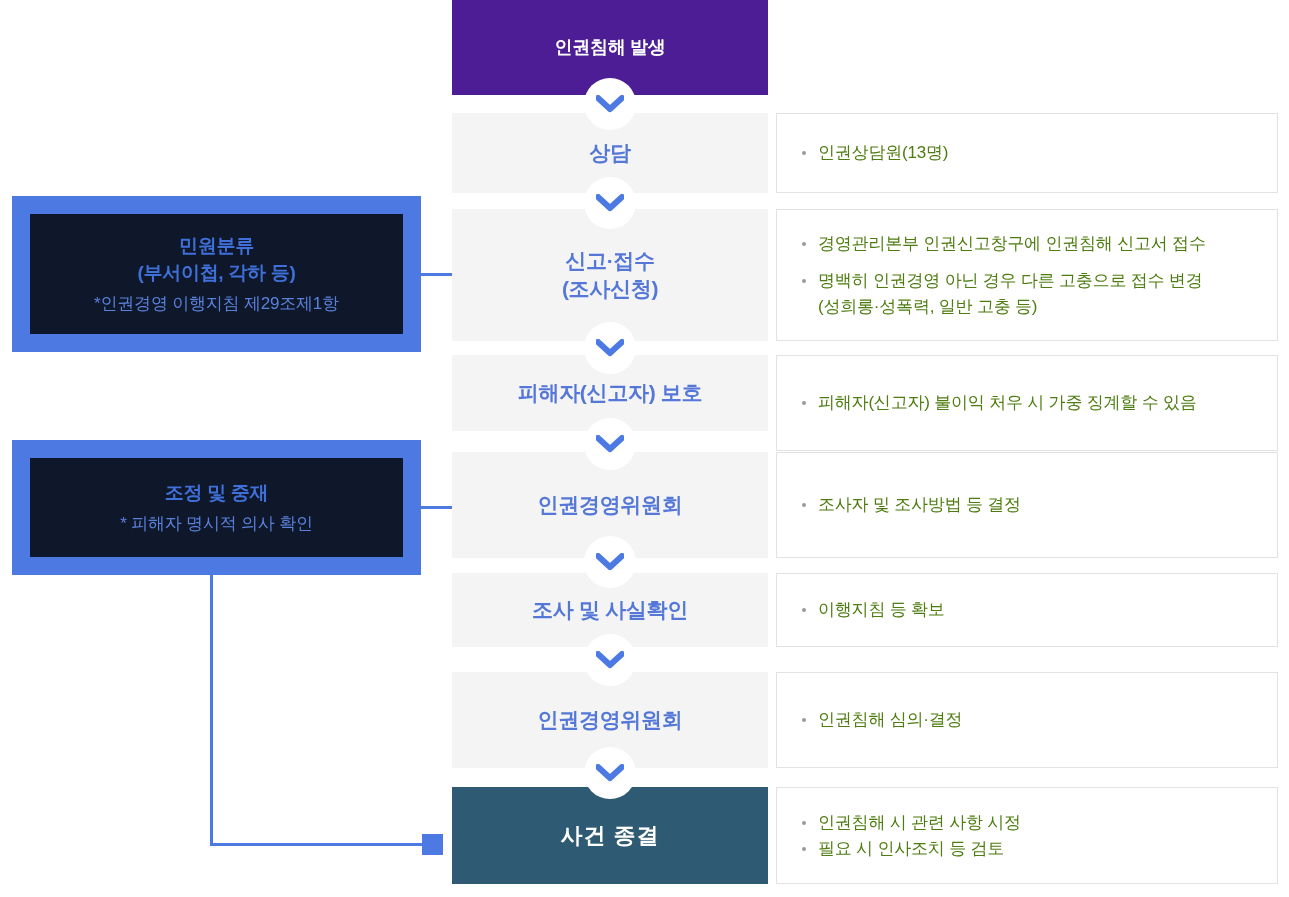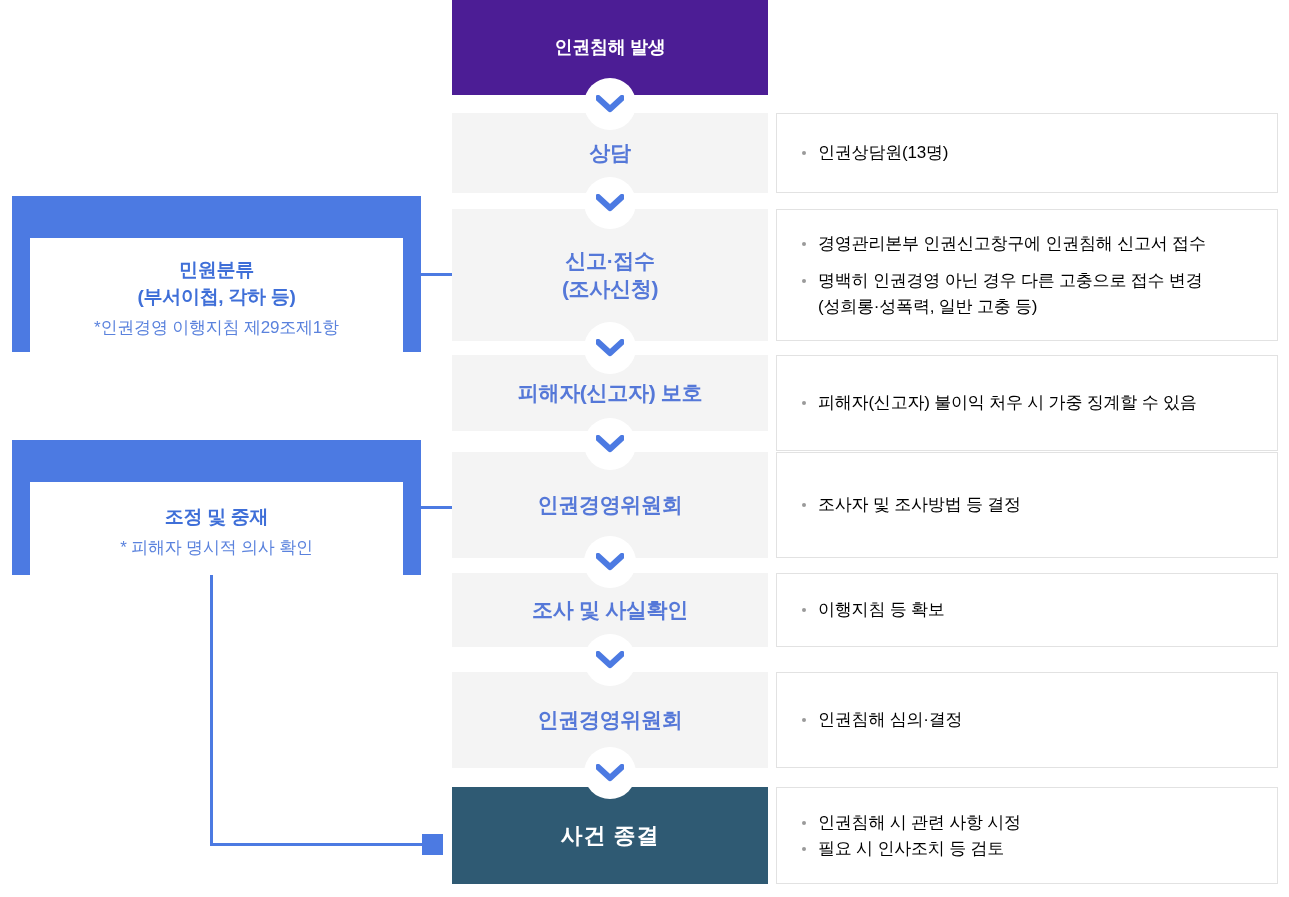--- a/index.html
+++ b/index.html
@@ -66,21 +66,21 @@
     width: 502px;
     background: #ffffff;
     border: 1px solid #e2e2e2;
     display: flex;
     flex-direction: column;
     justify-content: center;
     padding: 10px 22px 10px 24px;
   }
   .detail-item {
     position: relative;
-    color: #000000;
+    color: #4d7c0f;
     font-size: 17px;
     line-height: 1.5;
     padding-left: 17px;
     letter-spacing: -0.2px;
     white-space: pre-line;
   }
   .detail-item::before {
     content: "";
     position: absolute;
     left: 1px;
@@ -93,29 +93,28 @@
 
   
   .side-box {
     position: absolute;
     left: 12px;
     width: 409px;
     background: #4c7ae2;
     padding: 18px;
   }
   .side-inner {
-    background: #ffffff;
+    background: #0f172a;
     width: 100%;
     height: 100%;
     display: flex;
     flex-direction: column;
     align-items: center;
     justify-content: center;
     text-align: center;
-    margin-top: 24px;
   }
   .side-title {
     color: #3f6fd8;
     font-weight: bold;
     font-size: 19px;
     line-height: 1.45;
     letter-spacing: -0.3px;
     white-space: pre-line;
   }
   .side-note {

